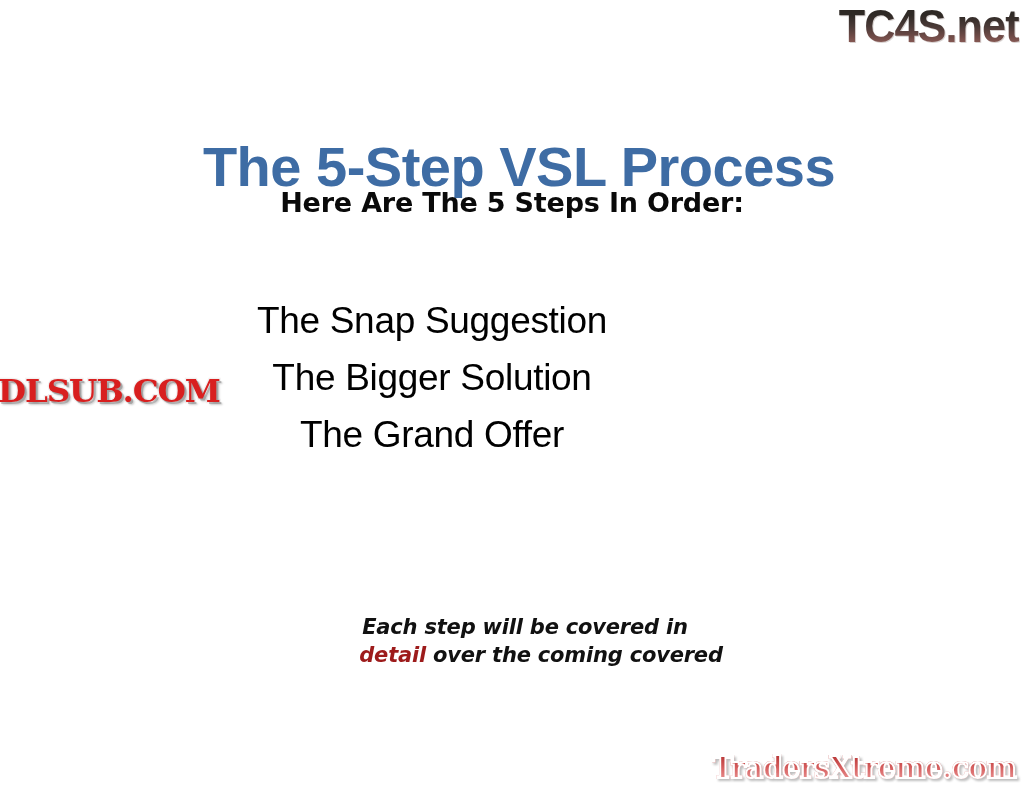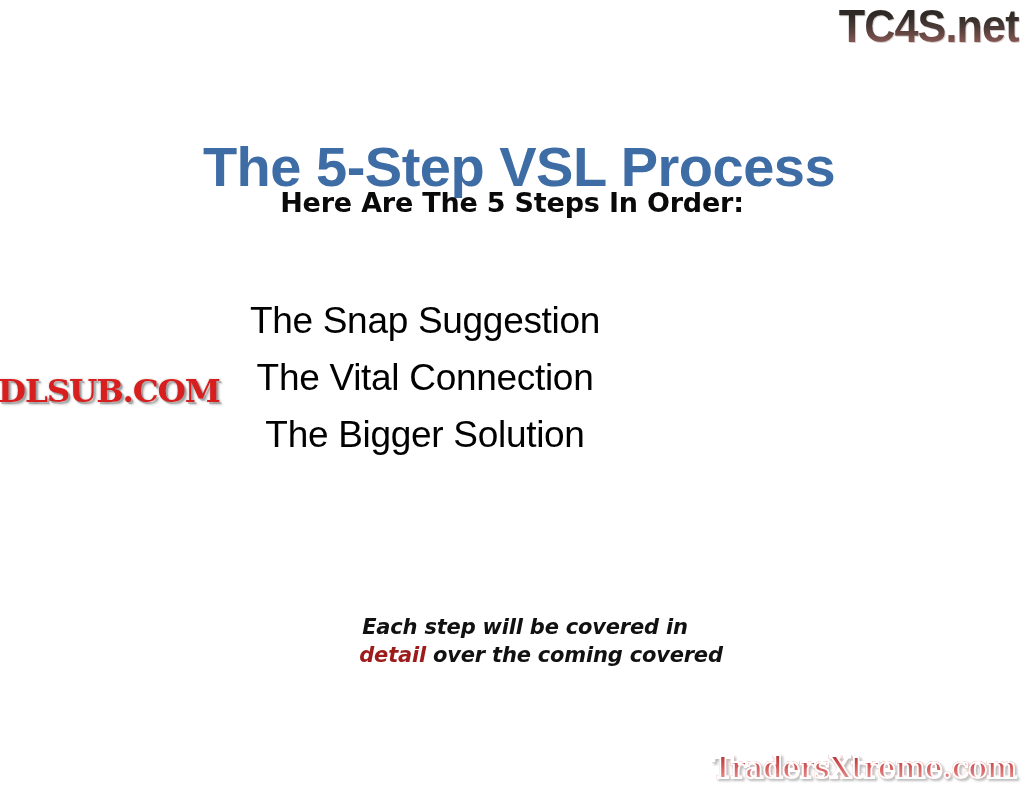--- a/index.html
+++ b/index.html
@@ -74,21 +74,21 @@
     line-height: 1.1;
     color: #0a0a0a;
     letter-spacing: -0.2px;
     white-space: nowrap;
   }
 
   
   .steps-list {
     position: absolute;
     top: 292px;
-    left: 9px;
+    left: 16px;
     width: 832px;
     text-align: center;
   }
   .step-item {
     font-family: "Liberation Sans", "DejaVu Sans", sans-serif;
     font-size: 37px;
     font-weight: normal;
     color: #000000;
     line-height: 57px;
     height: 57px;
@@ -180,22 +180,22 @@
 <div id="slide">
 
   <div class="tc4s-logo">TC4S.net</div>
 
   <h1 class="main-title">The 5-Step VSL Process</h1>
 
   <div class="subtitle">Here Are The 5 Steps In Order:</div>
 
   <div class="steps-list">
     <div class="step-item">The Snap Suggestion</div>
-    <div class="step-item">The Vital Connection</div>
     <div class="step-item">The Bigger Solution</div>
+    <div class="step-item">The Grand Offer</div>
   </div>
 
   <div class="watermark">
     <span class="watermark-text">DLSUB.COM</span>
   </div>
 
   <div class="footer-note">
     <div>Each step will be covered in</div>
     <div><span class="accent">detail</span><span> over the coming covered</span></div>
   </div>

